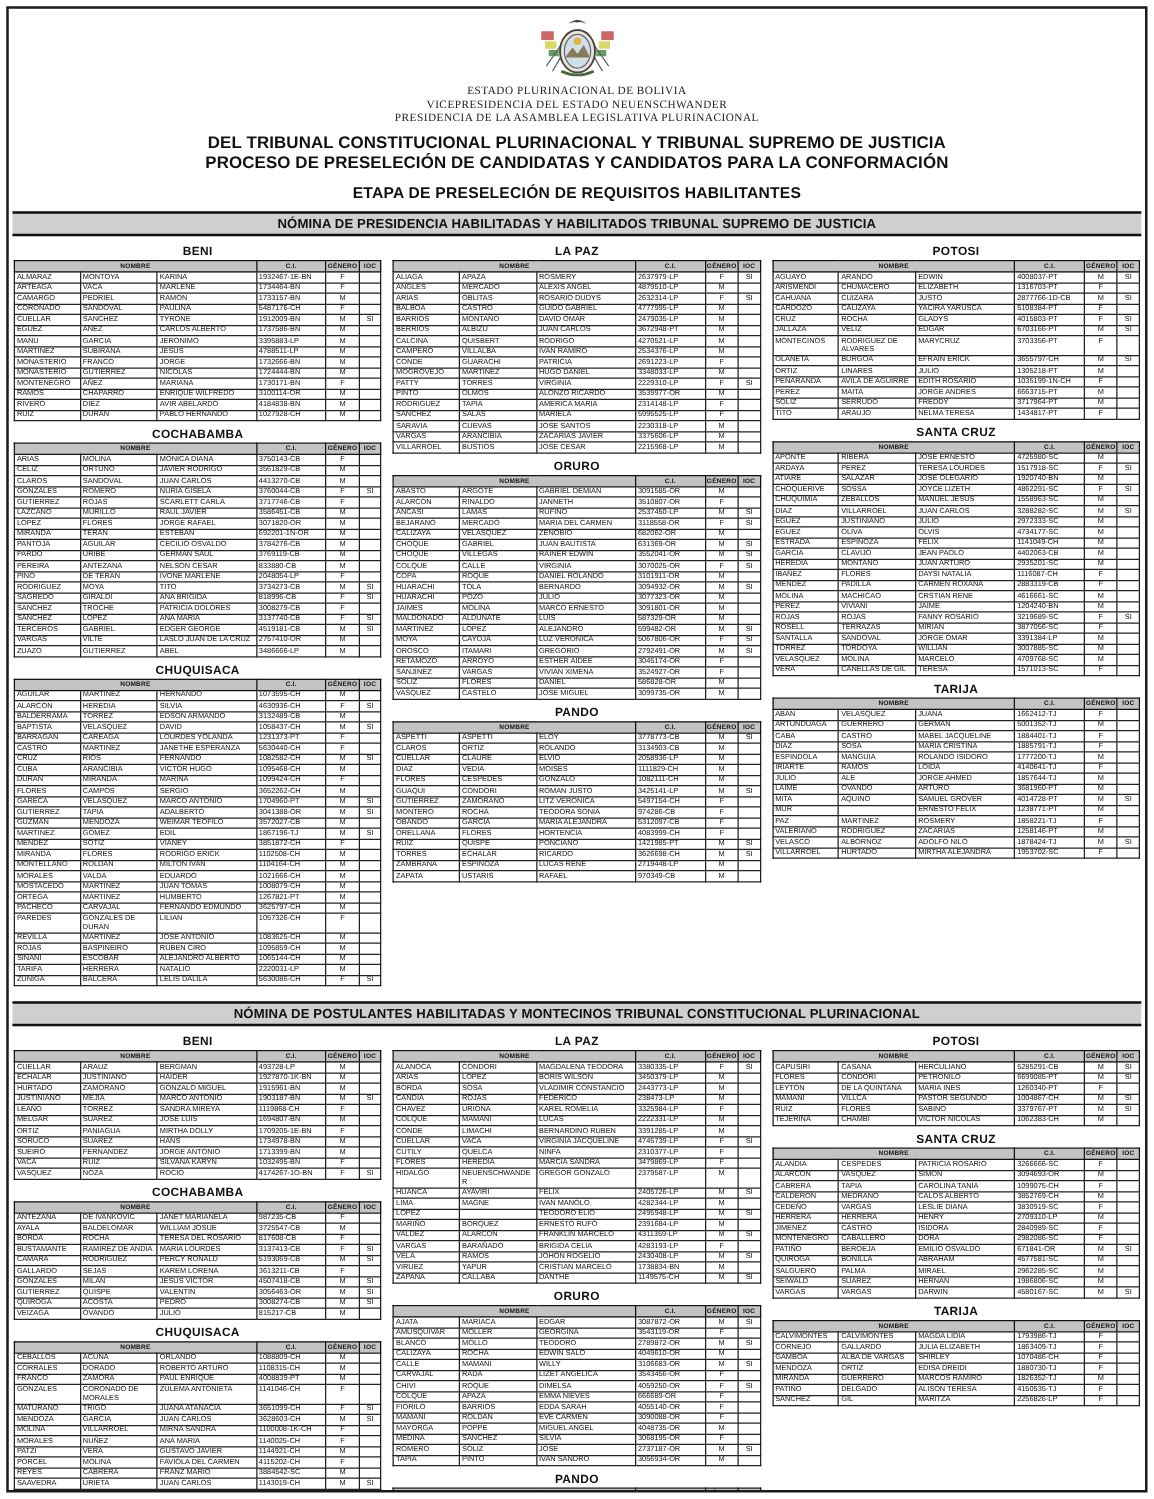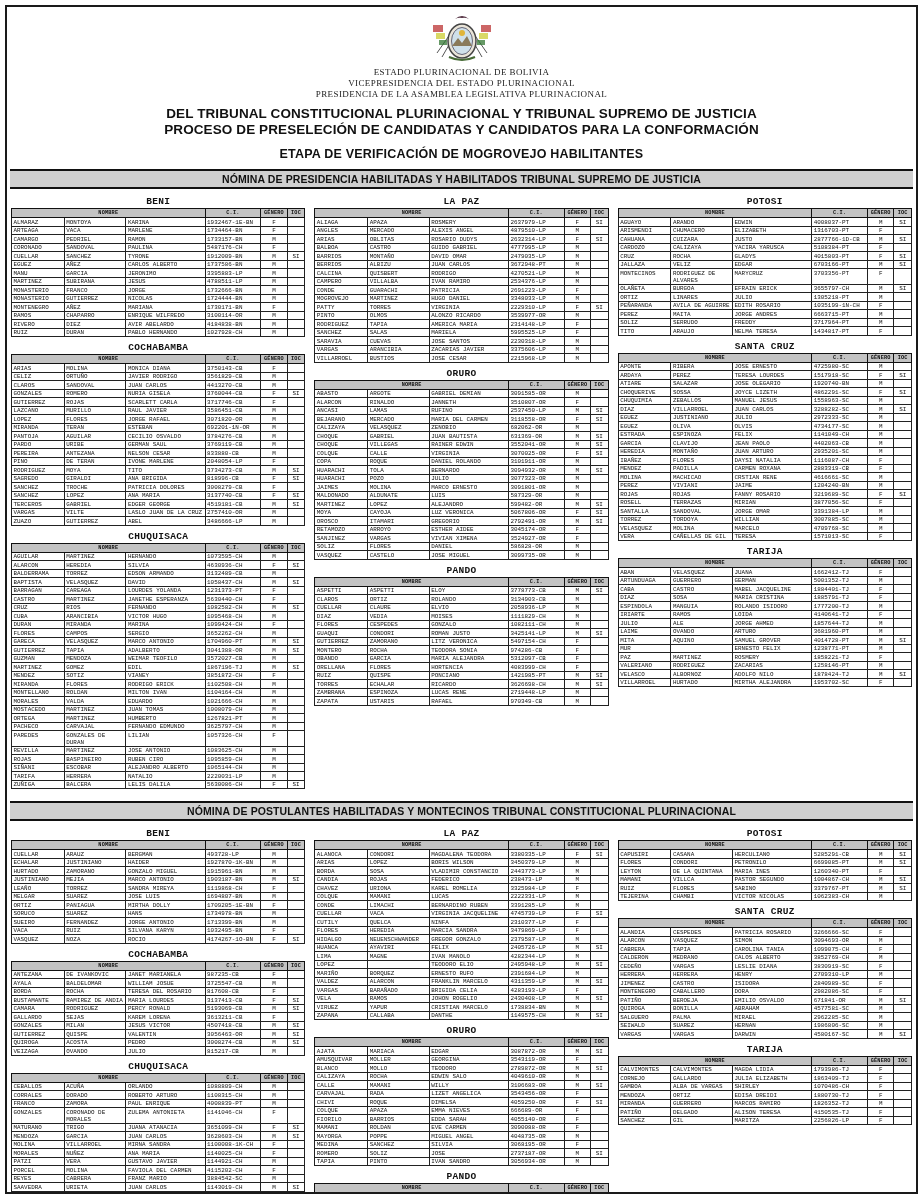--- a/index.html
+++ b/index.html
@@ -17,21 +17,21 @@
   .masthead { text-align: center; padding-top: 2px; }
   .emblem { display:block; margin: 0 auto 2px auto; }
   .org-line { font-family: "Liberation Serif", serif; font-size: 9px; letter-spacing: .4px; color:#222; line-height: 11px; }
   .main-title { font-size: 13.5px; font-weight: bold; line-height: 16px; margin-top: 6px; letter-spacing:.1px; }
   .stage-title { font-size: 12.5px; font-weight: bold; margin-top: 9px; letter-spacing:.2px; }
   .sec-bar {
     margin-top: 8px; background: #cfcfcf; border-top: 2px solid #111; border-bottom: 2px solid #111;
     text-align: center; font-weight: bold; font-size: 10.5px; padding: 2px 0 2px 0; letter-spacing:.1px;
   }
   .cols { display: flex; gap: 9px; padding: 2px 1px 4px 1px; align-items: flex-start; }
-  .col { flex: 1 1 0; min-width: 0; font-family: Liberation Mono, monospace; }
+  .col { flex: 1 1 0; min-width: 0; }
   .dept-title { text-align: center; font-weight: bold; font-size: 9.5px; margin: 5px 0 1px 0; letter-spacing:.3px; }
   table.dept { width: 100%; border-collapse: collapse; table-layout: fixed; }
   table.dept th {
     background: #c3c3c3; border: 1px solid #111; font-size: 5.2px; padding: 1px 0;
     text-align: center; font-weight: bold; letter-spacing:.2px;
   }
   table.dept td {
     border: 1px solid #222; font-size: 5.9px; line-height: 7px; padding: 0.5px 1.5px 0 1.5px;
     overflow: hidden; word-wrap: break-word; vertical-align: top; text-transform: uppercase;
   }
@@ -59,27 +59,27 @@
         <rect x="52" y="27" width="8" height="5" fill="#373" opacity=".75"></rect>
       </g>
       <ellipse cx="37" cy="28" rx="14" ry="17" fill="#e9e4d8" stroke="#444" stroke-width="1.5"></ellipse>
       <ellipse cx="37" cy="28" rx="10.5" ry="13.5" fill="#cfe0ea" stroke="#667" stroke-width="1"></ellipse>
       <path d="M27 33 L33 25 L37 30 L42 23 L47 33 Z" fill="#8a7a5a"></path>
       <circle cx="37" cy="20" r="3" fill="#e0b53a"></circle>
       <path d="M30 6 Q37 0 44 6 Q40 4 37 5 Q34 4 30 6 Z" fill="#534"></path>
       <path d="M24 44 Q37 50 50 44" stroke="#476b36" stroke-width="2" fill="none"></path>
     </svg>
     <div class="org-line">ESTADO PLURINACIONAL DE BOLIVIA</div>
-    <div class="org-line">VICEPRESIDENCIA DEL ESTADO PLURINACIONAL</div>
+    <div class="org-line">VICEPRESIDENCIA DEL ESTADO NEUENSCHWANDER</div>
     <div class="org-line">PRESIDENCIA DE LA ASAMBLEA LEGISLATIVA PLURINACIONAL</div>
     <div class="main-title">
       <div>DEL TRIBUNAL CONSTITUCIONAL PLURINACIONAL Y TRIBUNAL SUPREMO DE JUSTICIA</div>
       <div>PROCESO DE PRESELECIÓN DE CANDIDATAS Y CANDIDATOS PARA LA CONFORMACIÓN</div>
     </div>
-    <div class="stage-title">ETAPA DE VERIFICACIÓN DE MOGROVEJO HABILITANTES</div>
+    <div class="stage-title">ETAPA DE PRESELECIÓN DE REQUISITOS HABILITANTES</div>
   </div>
 
   <section>
     <div class="sec-bar">NÓMINA DE PRESIDENCIA HABILITADAS Y HABILITADOS TRIBUNAL SUPREMO DE JUSTICIA</div>
     <div class="cols">
         <div class="col">
           <div class="dept-title">BENI</div>
           <table class="dept">
             <colgroup>
               <col style="width: 18%;">

